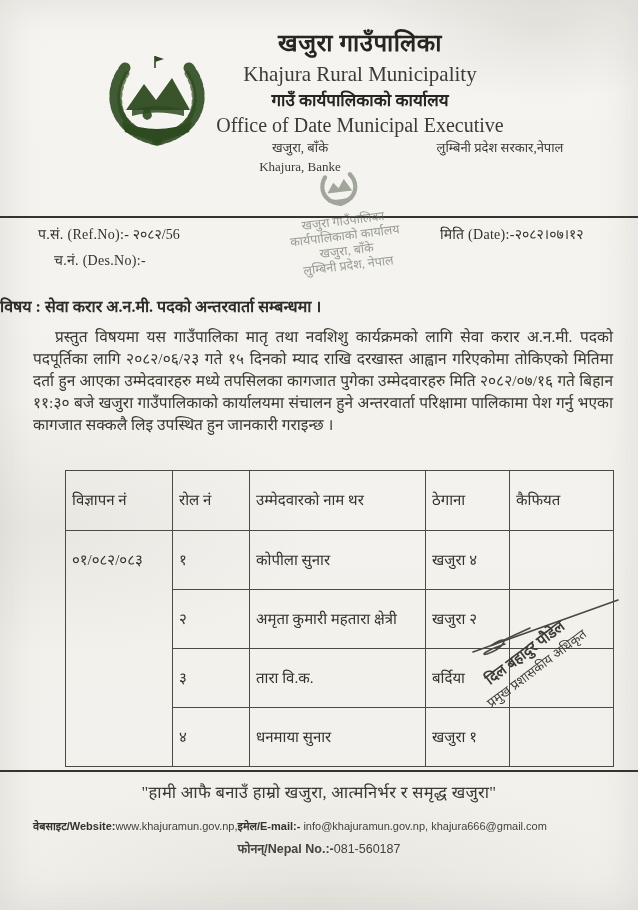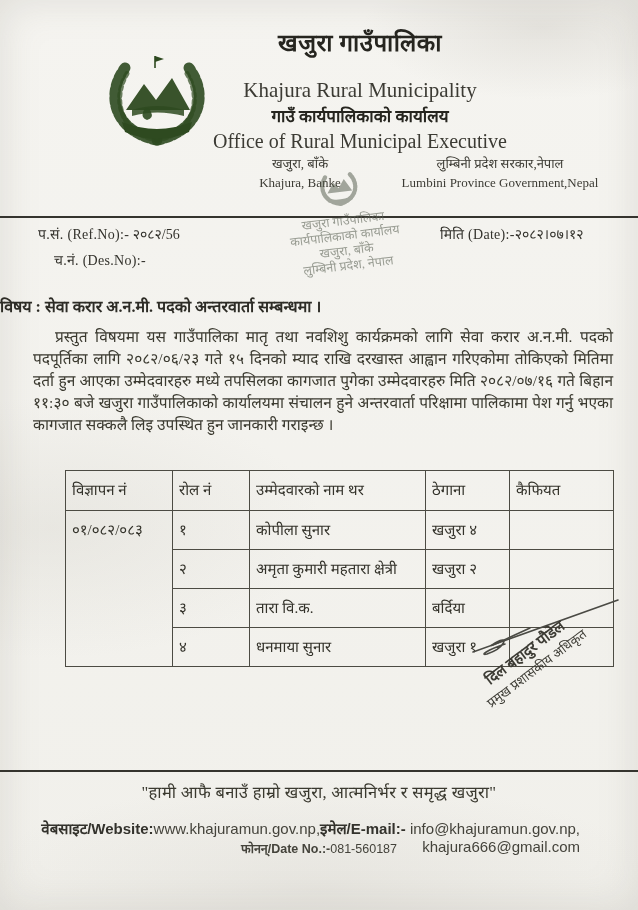--- a/index.html
+++ b/index.html
@@ -14,21 +14,21 @@
       radial-gradient(ellipse 420px 200px at 8% 58%, rgba(208,206,198,.3), transparent 65%),
       radial-gradient(ellipse 500px 160px at 50% 98%, rgba(210,207,200,.35), transparent 70%),
       linear-gradient(#f5f4f0,#f1f0eb);
     box-shadow:inset 0 0 40px rgba(120,115,105,.18);
     overflow:hidden;
   }
   .abs{position:absolute;}
   
   .hdr-block{left:120px;top:30px;width:480px;text-align:center;line-height:1.15;}
   .org-np{font-size:24px;font-weight:600;color:#26251f;letter-spacing:.5px;}
-  .org-en{font-size:21px;color:#3c3b34;margin-top:20px;}
+  .org-en{font-size:21px;color:#3c3b34;margin-top:4px;}
   .office-np{font-size:17px;font-weight:700;color:#26251f;margin-top:5px;}
   .office-en{font-size:20px;color:#3c3b34;margin-top:4px;}
   .loc-row{position:relative;height:38px;margin-top:4px;font-size:13px;color:#3c3b34;}
   .loc-l{position:absolute;left:110px;top:0;width:140px;}
   .loc-r{position:absolute;left:280px;top:0;width:200px;}
   .loc-l2{position:absolute;left:100px;top:19px;width:160px;}
   .loc-r2{position:absolute;left:270px;top:19px;width:220px;}
   
   .rule{left:0;width:638px;background:#35342e;}
   .rule.top{top:216px;height:2px;}
@@ -44,33 +44,33 @@
          text-align:center;font-size:12.5px;line-height:15px;pointer-events:none;}
   .stamp .emblem{opacity:.55;margin-bottom:2px;}
   
   .subject{left:0;top:295px;width:638px;font-size:16px;font-weight:600;color:#2d2c26;}
   
   .body-par{left:33px;top:326px;width:580px;font-size:15.5px;line-height:22px;
             text-align:justify;text-indent:22px;color:#3a392f;margin:0;}
   
   table.roster{left:65px;top:470px;position:absolute;border-collapse:collapse;
                font-size:15px;color:#33322a;table-layout:fixed;}
-  table.roster th,table.roster td{border:1.4px solid #4c4b43;padding:8px 6px;
+  table.roster th,table.roster td{border:1.4px solid #4c4b43;padding:18px 6px;
                font-weight:normal;text-align:left;vertical-align:top;height:22px;overflow:hidden;white-space:nowrap;}
   table.roster th{height:23px;}
   col.c1{width:107px;}col.c2{width:77px;}col.c3{width:176px;}col.c4{width:84px;}col.c5{width:104px;}
   
   .sig-stroke{left:435px;top:592px;}
   .sig-name{left:440px;top:640px;width:180px;transform:rotate(-37deg);transform-origin:50% 50%;
             text-align:center;color:#3d3c35;}
   .sig-name .nm{font-size:15px;font-weight:600;}
   .sig-name .ttl{font-size:13px;margin-top:1px;}
   
   .slogan{left:0;top:780px;width:638px;text-align:center;font-size:16.5px;color:#3a392f;letter-spacing:.3px;}
-  .contact{left:0;top:818px;width:580px;text-align:right;font-size:15px;color:#44433b;
+  .contact{left:0;top:818px;width:580px;text-align:center;font-size:11px;color:#44433b;
            font-family:"Liberation Sans","DejaVu Sans",sans-serif;}
   .contact b{color:#33322c;}
   .phone{left:0;top:840px;width:638px;text-align:center;font-size:12.5px;color:#44433b;
          font-family:"Liberation Sans","DejaVu Sans",sans-serif;}
 </style>
 </head>
 <body>
 
 <div class="page">
 
@@ -90,26 +90,25 @@
         <path d="M45,60 q4,-8 8,0 q3,6 -4,8 q-6,-2 -4,-8 z" opacity=".9"></path>
         <path d="M24,70 Q59,84 94,70 l-3,10 Q59,94 27,80 z"></path>
       </g>
     </svg>
   </div>
 
   <div class="abs hdr-block">
     <div class="org-np">खजुरा गाउँपालिका</div>
     <div class="org-en">Khajura Rural Municipality</div>
     <div class="office-np">गाउँ कार्यपालिकाको कार्यालय</div>
-    <div class="office-en">Office of Rural Municipal Executive</div>
+    <div class="office-en">Office of Date Municipal Executive</div>
     <div class="loc-row">
       <span class="loc-l">खजुरा, बाँके</span>
       <span class="loc-r">लुम्बिनी प्रदेश सरकार,नेपाल</span>
       <span class="loc-l2">Khajura, Banke</span>
-      <span class="loc-r2">Lumbini  Province Government,Nepal</span>
     </div>
   </div>
 
   <div class="abs rule top"></div>
 
   <div class="abs stamp">
     <div class="emblem">
       <svg width="46" height="40" viewBox="0 0 118 96">
         <g fill="none" stroke="#5f6658" stroke-linecap="round">
           <path d="M59,88 C18,80 6,44 27,16" stroke-width="11" stroke-dasharray="5 3.5"></path>
@@ -199,16 +198,16 @@
     <div class="nm">दिल बहादुर पौडेल</div>
     <div class="ttl">प्रमुख प्रशासकीय अधिकृत</div>
   </div>
 
   <div class="abs rule bottom"></div>
   <div class="abs slogan">"हामी आफै बनाउँ हाम्रो खजुरा, आत्मनिर्भर र समृद्ध खजुरा"</div>
   <div class="abs contact">
     <b>वेबसाइट/Website:</b><span>www.khajuramun.gov.np,</span><b>इमेल/E-mail:-</b><span> info@khajuramun.gov.np, khajura666@gmail.com</span>
   </div>
   <div class="abs phone">
-    <b>फोनन्/Date No.:-</b><span>081-560187</span>
+    <b>फोनन्/Nepal No.:-</b><span>081-560187</span>
   </div>
 
 </div>
 
 </body></html>

